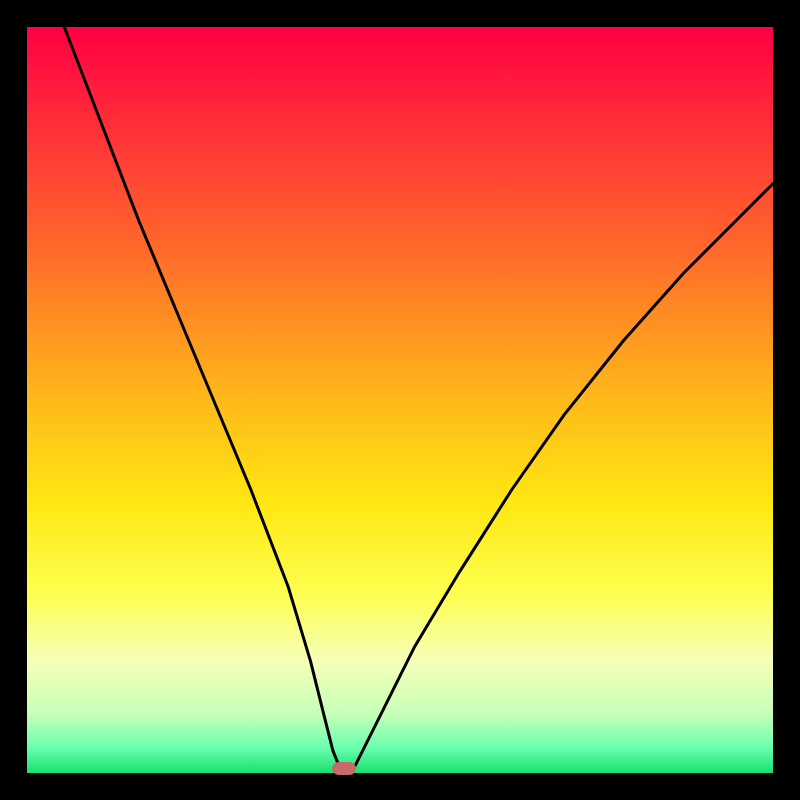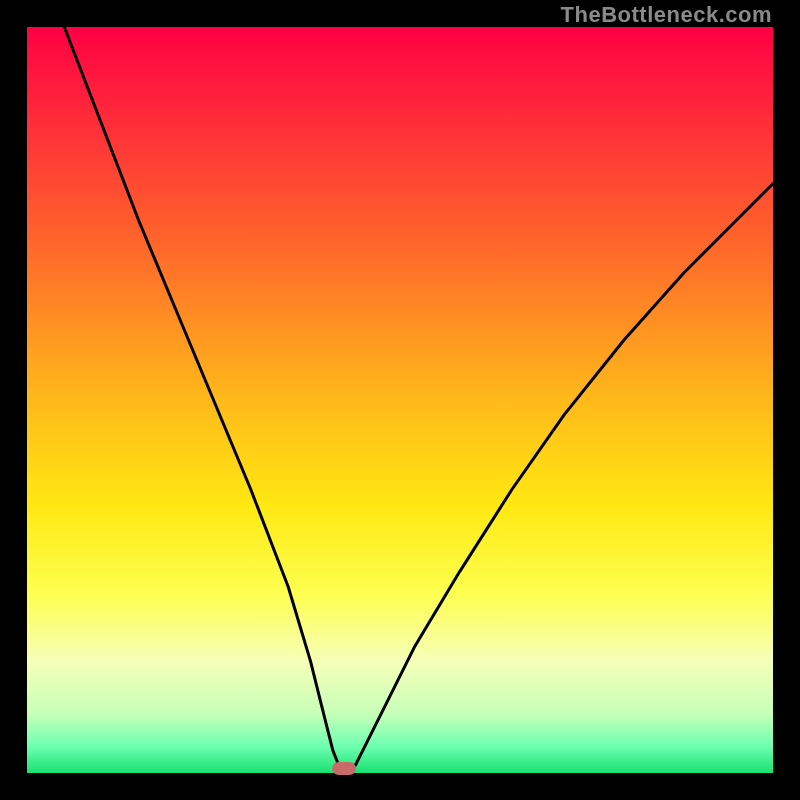--- a/index.html
+++ b/index.html
@@ -30,21 +30,20 @@
   svg {
     position: absolute;
     top: 0;
     left: 0;
   }
 </style>
 </head>
 <body>
 
 <div class="frame">
-  <div class="attribution">TheBottleneck.com</div>
   <svg id="chart-svg" width="800" height="800">
       <defs>
         <linearGradient id="bg-grad" x1="0" y1="0" x2="0" y2="1">
           <stop offset="0%" stop-color="#ff0044"></stop>
           <stop offset="12%" stop-color="#ff2a3a"></stop>
           <stop offset="30%" stop-color="#ff6a2a"></stop>
           <stop offset="50%" stop-color="#ffb91a"></stop>
           <stop offset="64%" stop-color="#ffe812"></stop>
           <stop offset="76%" stop-color="#fdff50"></stop>
           <stop offset="85%" stop-color="#f6ffb8"></stop>

